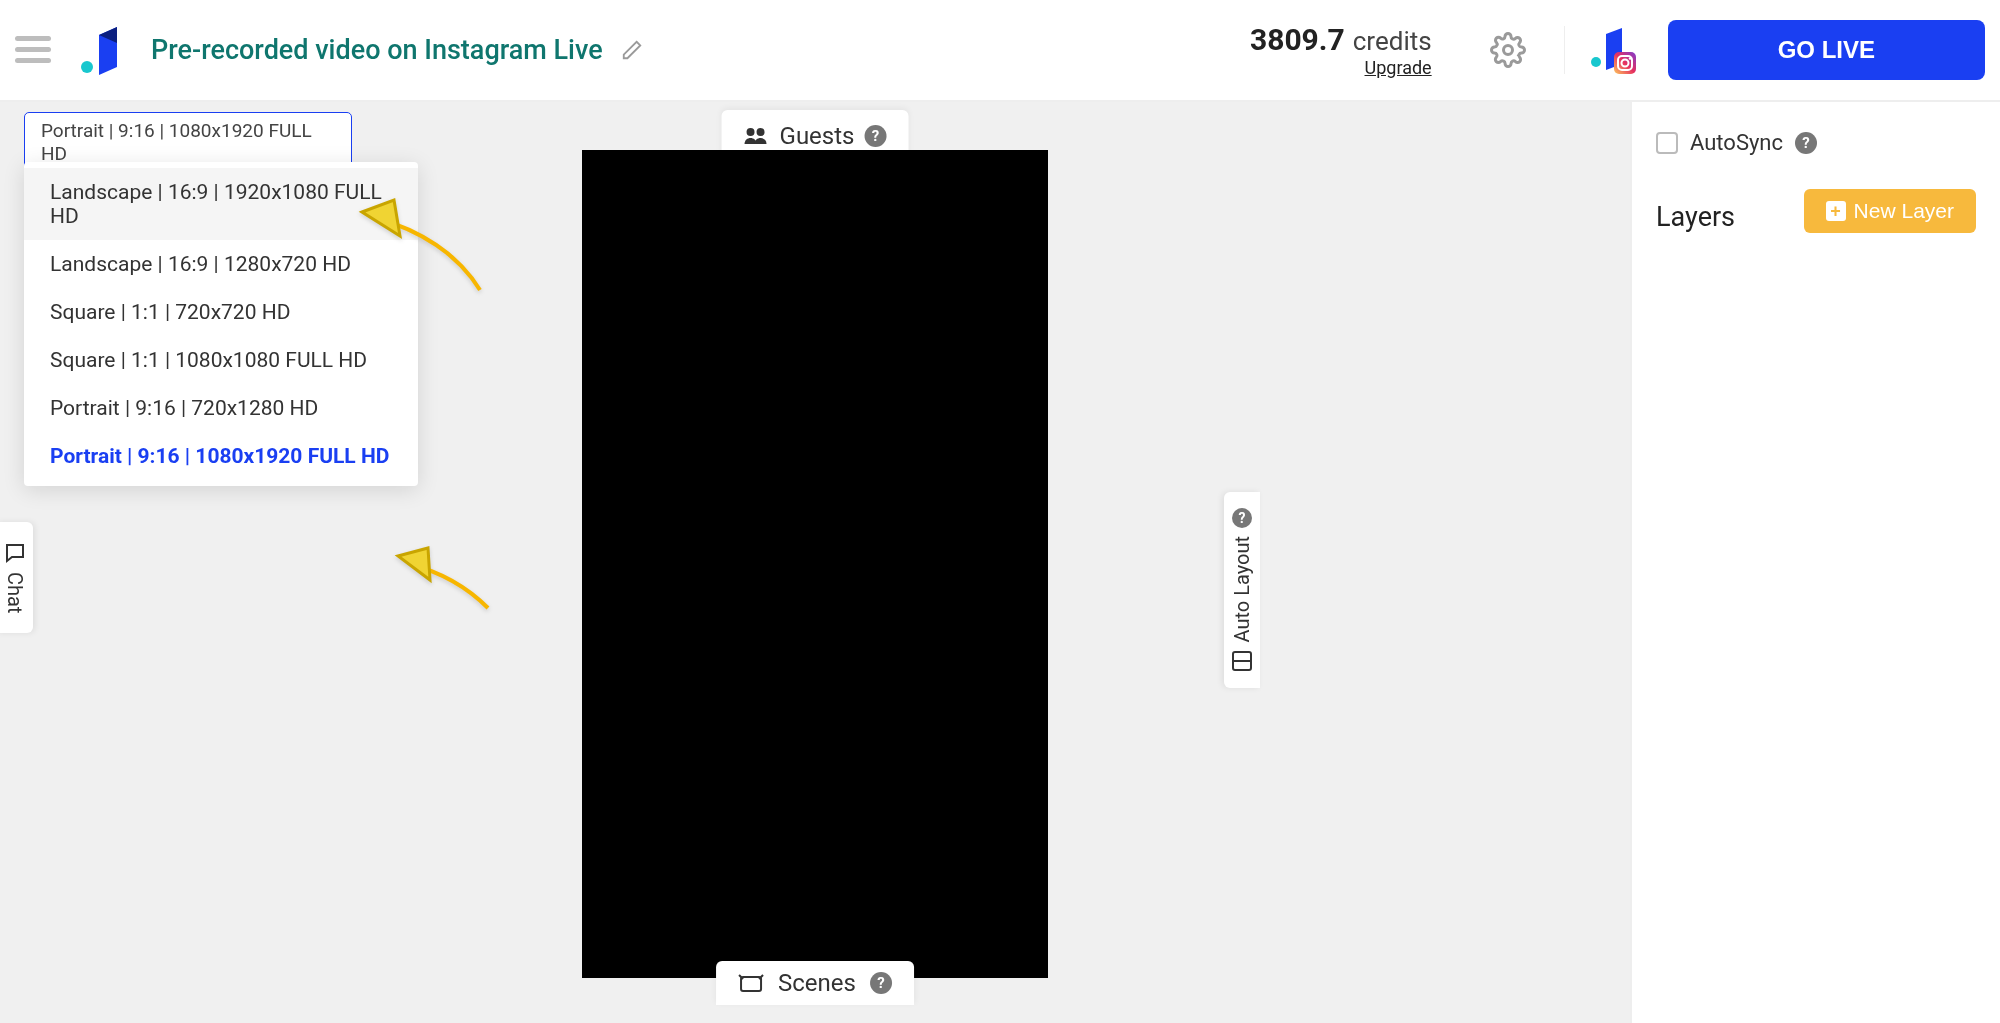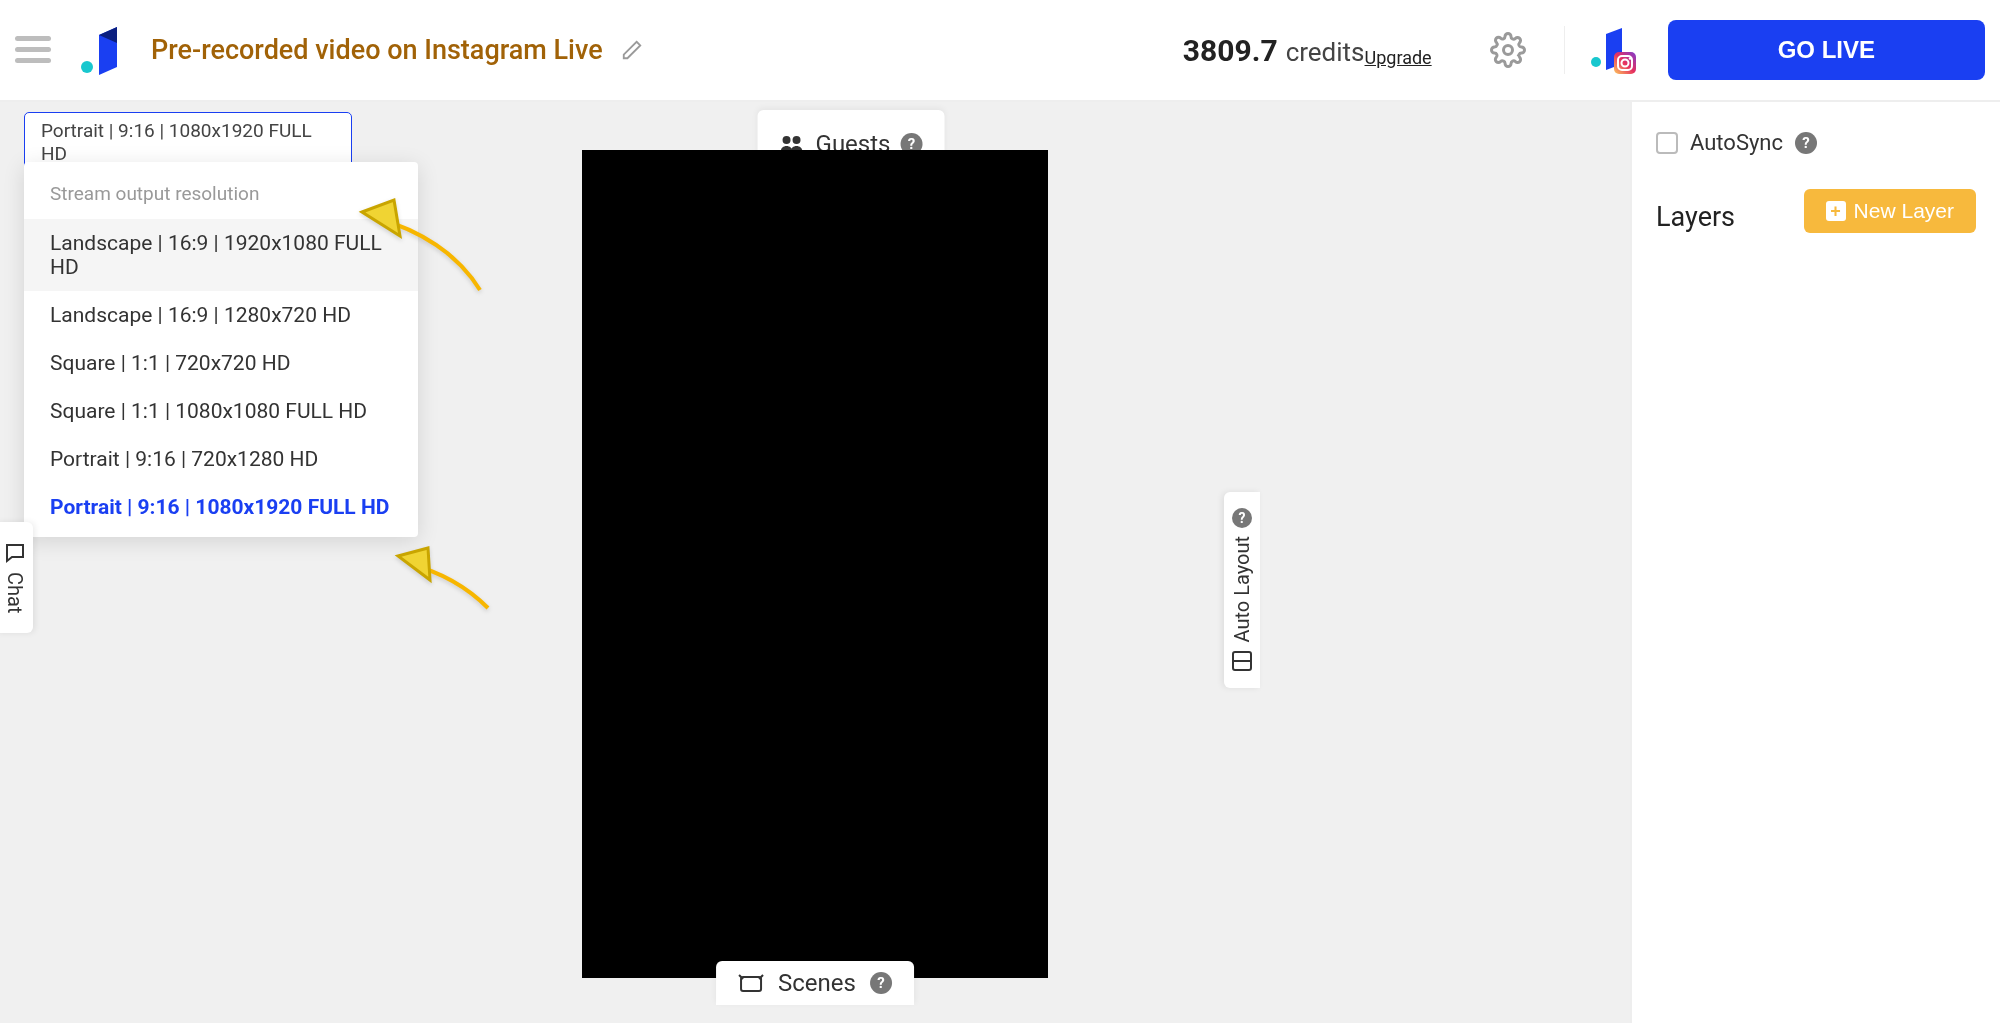--- a/index.html
+++ b/index.html
@@ -3,24 +3,24 @@
 <meta charset="utf-8">
 <style>
   * { box-sizing: border-box; margin: 0; padding: 0; }
   body { font-family: -apple-system, BlinkMacSystemFont, "Segoe UI", Roboto, Helvetica, Arial, sans-serif; background: #fff; width: 2000px; height: 1023px; overflow: hidden; }
   
   
   .header { display: flex; align-items: center; height: 102px; border-bottom: 2px solid #eee; padding: 0 15px; }
   .hamburger { width: 36px; height: 28px; cursor: pointer; margin-right: 28px; }
   .hamburger span { display: block; height: 5px; background: #bdbdbd; border-radius: 3px; margin-bottom: 6px; }
   .logo { margin-right: 22px; position: relative; width: 50px; height: 50px; }
-  .title { font-size: 27px; font-weight: 500; color: #a16207; }
+  .title { font-size: 27px; font-weight: 500; color: #0f766e; }
   .pencil { margin-left: 18px; width: 22px; height: 22px; }
   .header-spacer { flex: 1; }
-  .credits-block { display: flex; flex-direction: row; align-items: flex-end; margin-right: 30px; }
+  .credits-block { display: flex; flex-direction: column; align-items: flex-end; margin-right: 30px; }
   .credits-line { display: flex; align-items: baseline; gap: 8px; }
   .credits-num { font-size: 30px; font-weight: 700; color: #222; }
   .credits-label { font-size: 26px; color: #444; }
   .upgrade { font-size: 18px; color: #222; text-decoration: underline; cursor: pointer; }
   .gear { width: 36px; height: 36px; margin: 0 28px; }
   .divider { width: 1px; height: 48px; background: #eee; margin: 0 10px; }
   .platform-logo { width: 48px; height: 48px; margin: 0 30px 0 15px; position: relative; }
   .go-live-btn { background: #1a3ff2; color: #fff; font-size: 24px; font-weight: 700; border: none; border-radius: 8px; padding: 16px 110px; cursor: pointer; }
 
   
@@ -36,21 +36,21 @@
   .dropdown-header { font-size: 19px; color: #999; padding: 14px 26px; }
   .dropdown-item { font-size: 21px; color: #333; padding: 12px 26px; cursor: pointer; }
   .dropdown-item.hovered { background: #f5f5f5; }
   .dropdown-item.selected { color: #1a3ff2; font-weight: 700; }
   
   
   .arrow { position: absolute; }
   .arrow svg { filter: drop-shadow(0 2px 2px rgba(0,0,0,0.15)); }
   
   
-  .guests-tab { position: absolute; top: 8px; left: 50%; transform: translateX(-50%); background: #fff; border-radius: 6px 6px 0 0; padding: 20px 22px; display: flex; align-items: center; gap: 10px; font-size: 24px; color: #333; box-shadow: 0 -2px 6px rgba(0,0,0,0.05); cursor: pointer; margin-left: 36px; }
+  .guests-tab { position: absolute; top: 8px; left: 50%; transform: translateX(-50%); background: #fff; border-radius: 6px 6px 0 0; padding: 12px 22px; display: flex; align-items: center; gap: 10px; font-size: 24px; color: #333; box-shadow: 0 -2px 6px rgba(0,0,0,0.05); cursor: pointer; }
   .help-circle { display: inline-flex; align-items: center; justify-content: center; width: 22px; height: 22px; border-radius: 50%; background: #777; color: #fff; font-size: 15px; font-weight: 700; }
   
   
   .video-preview { position: absolute; top: 48px; left: 50%; transform: translateX(-50%); width: 466px; height: 828px; background: #000; }
   
   
   .scenes-tab { position: absolute; bottom: 18px; left: 50%; transform: translateX(-50%); background: #fff; border-radius: 6px 6px 0 0; padding: 8px 22px; display: flex; align-items: center; gap: 14px; font-size: 24px; color: #333; box-shadow: 0 -2px 6px rgba(0,0,0,0.06); cursor: pointer; }
   
   
   .chat-tab { position: absolute; top: 420px; left: -3px; background: #fff; border-radius: 0 6px 6px 0; padding: 20px 6px; box-shadow: 2px 0 6px rgba(0,0,0,0.08); display: flex; flex-direction: column; align-items: center; gap: 8px; cursor: pointer; }
@@ -121,21 +121,20 @@
   </div>
   <button class="go-live-btn">GO LIVE</button>
 </div>
 
 <div class="main">
   <div class="canvas-area">
 
     <div class="res-selector">Portrait | 9:16 | 1080x1920 FULL HD</div>
 
     <div class="dropdown">
-      <div class="dropdown-header">Stream output resolution</div>
       <div class="dropdown-item hovered">Landscape | 16:9 | 1920x1080 FULL HD</div>
       <div class="dropdown-item">Landscape | 16:9 | 1280x720 HD</div>
       <div class="dropdown-item">Square | 1:1 | 720x720 HD</div>
       <div class="dropdown-item">Square | 1:1 | 1080x1080 FULL HD</div>
       <div class="dropdown-item">Portrait | 9:16 | 720x1280 HD</div>
       <div class="dropdown-item selected">Portrait | 9:16 | 1080x1920 FULL HD</div>
     </div>
 
     <div class="arrow" style="top:92px; left:358px;">
       <svg width="130" height="110" viewBox="0 0 130 110">

